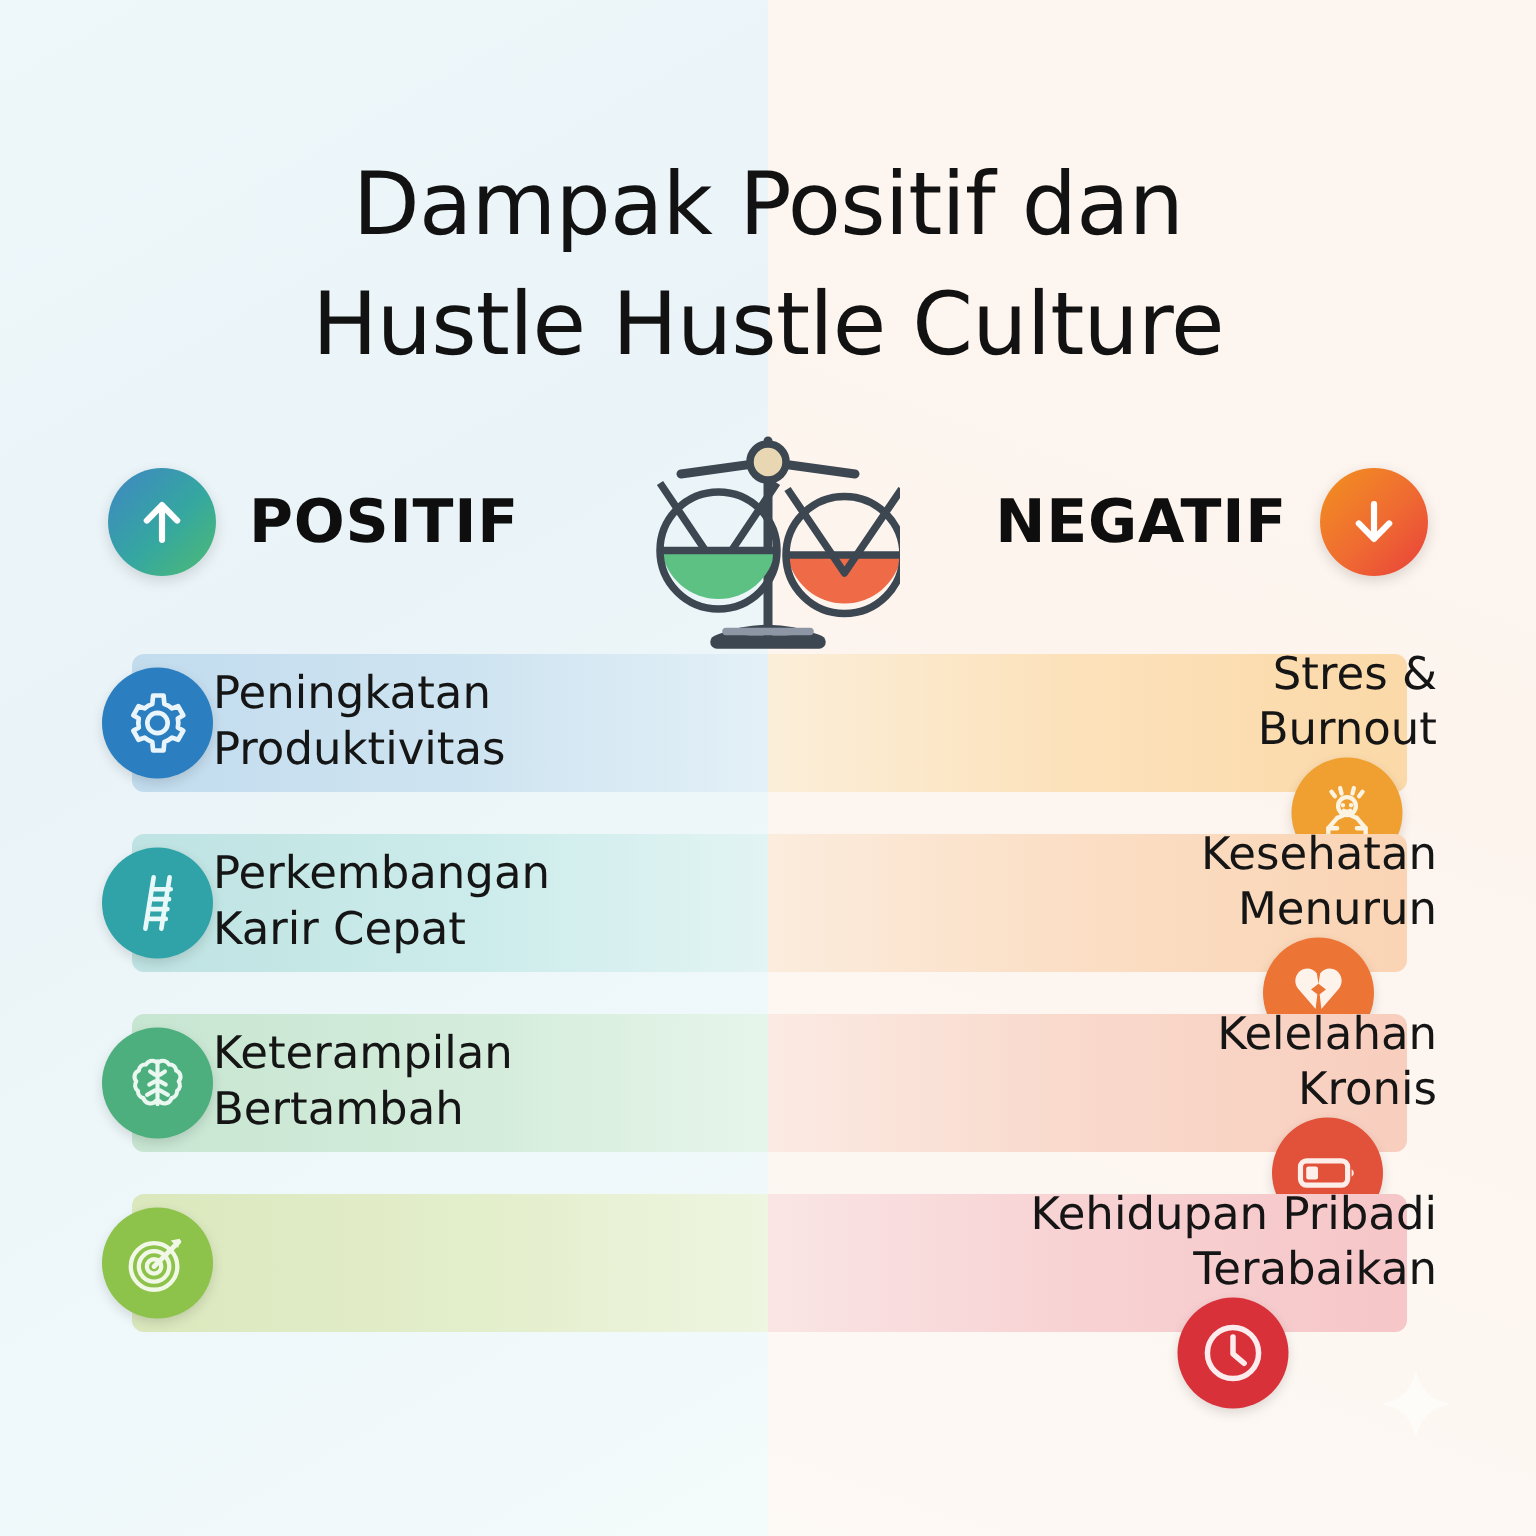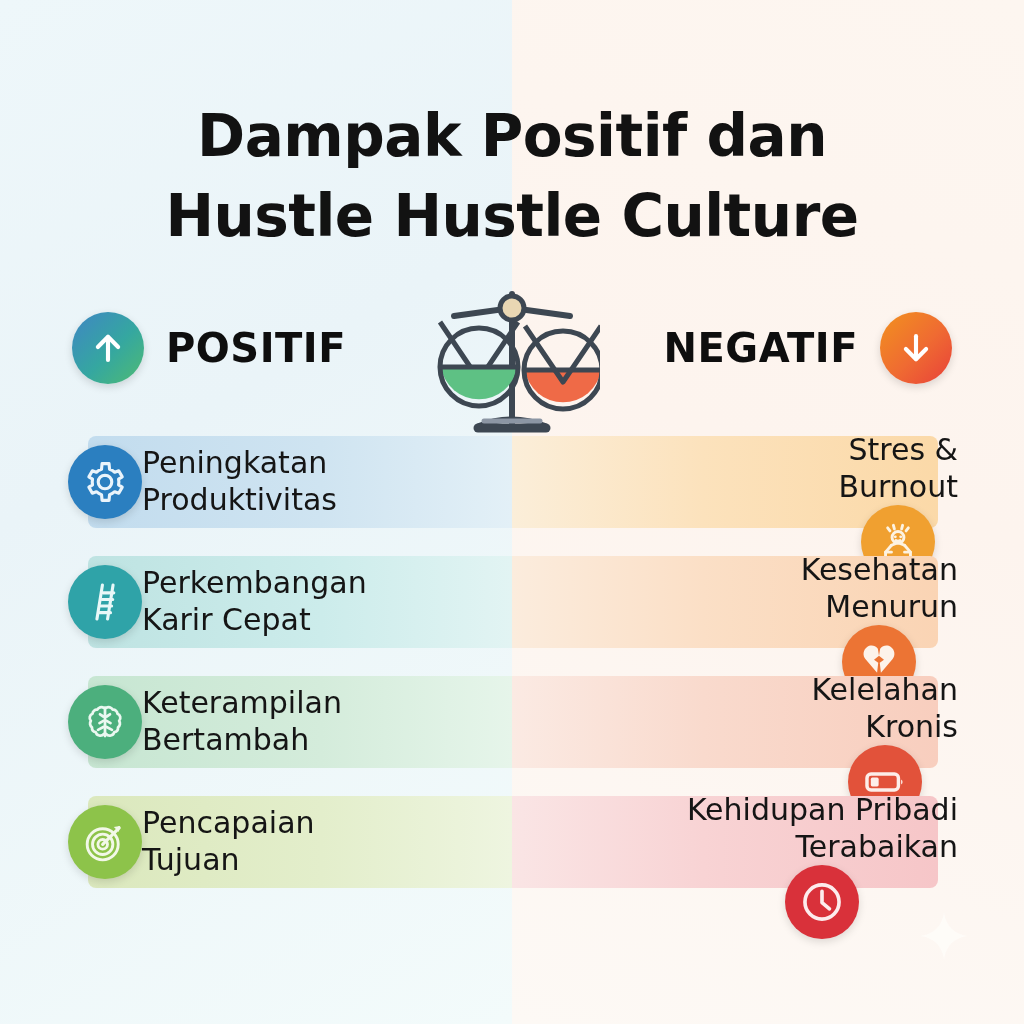--- a/index.html
+++ b/index.html
@@ -22,21 +22,21 @@
   .bg-right{
     position:absolute;left:512px;top:0;width:512px;height:1024px;
     background:linear-gradient(200deg,#fdf6f0 0%,#fdf4ee 45%,#fdf9f5 100%);
   }
 
   
   .title{
     position:absolute;top:96px;left:0;width:1024px;
     text-align:center;
     font-size:58px;line-height:1.38;
-    font-weight:bold;
+    font-weight:normal;
     letter-spacing:-0.5px;
     color:#121212;
     font-family:"DejaVu Sans", sans-serif;
   }
   .title span{display:block;}
 
   
   .header-row{
     position:absolute;top:312px;left:0;width:1024px;height:100px;
   }
@@ -267,22 +267,20 @@
           <svg width="46" height="46" viewBox="0 0 24 24" aria-hidden="true">
             <g fill="none" stroke="#f2f8e8" stroke-width="1.5">
               <circle cx="10.8" cy="13.2" r="8.1"></circle>
               <circle cx="10.8" cy="13.2" r="5.3"></circle>
               <circle cx="10.8" cy="13.2" r="2.5"></circle>
             </g>
             <path d="M10.8 13.2L19.4 4.6" fill="none" stroke="#f2f8e8" stroke-width="1.7" stroke-linecap="round"></path>
             <path d="M16.6 4.2l3.2-.6-.6 3.2-2.6-2.6z" fill="#f2f8e8"></path>
           </svg>
         </div>
-        <div class="lbl">Pencapaian
-Tujuan</div>
       </div>
 
       <div class="item item-right">
         <div class="lbl lbl-right">Kehidupan Pribadi
 Terabaikan</div>
         <div class="circ" style="background:#d9313a">
           <svg width="46" height="46" viewBox="0 0 24 24" aria-hidden="true">
             <circle cx="12" cy="12" r="8.9" fill="none" stroke="#fdeced" stroke-width="1.9"></circle>
             <path d="M12 6.4v5.9l3.9 3.3" fill="none" stroke="#fdeced" stroke-width="1.9" stroke-linecap="round" stroke-linejoin="round"></path>
           </svg>

